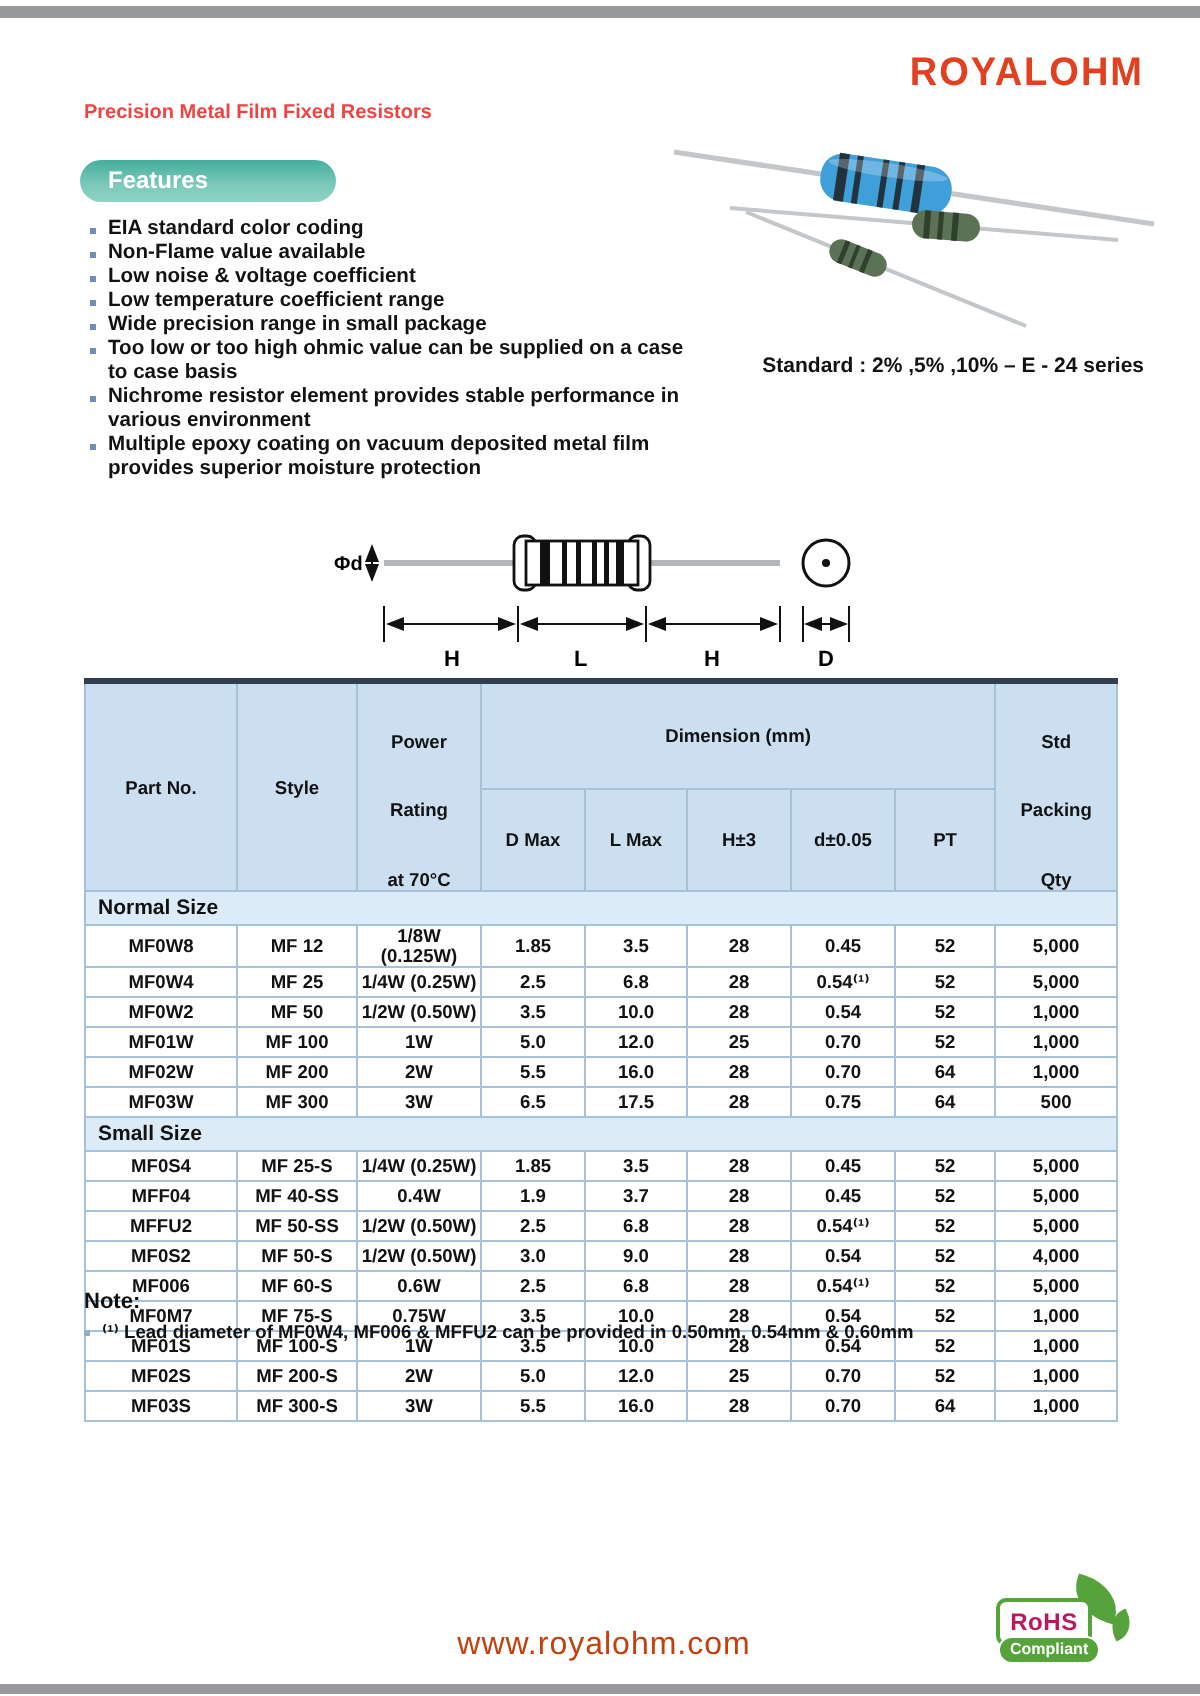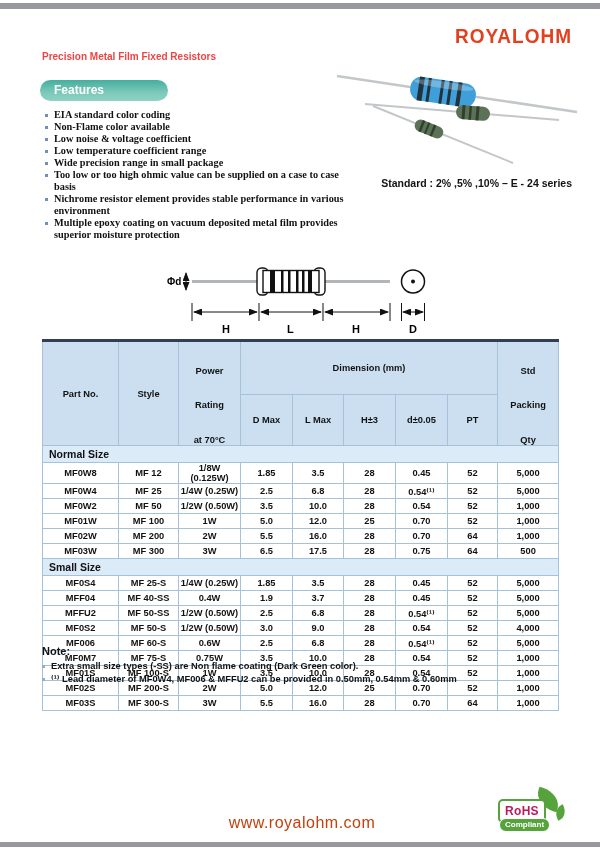--- a/index.html
+++ b/index.html
@@ -8,21 +8,21 @@
   .topbar{position:absolute;top:3px;left:0;right:0;height:6px;background:#97999c;}
   .bottombar{position:absolute;bottom:1px;left:0;right:0;height:5px;background:#97999c;}
   .logo{position:absolute;top:26px;right:28px;font-size:19px;font-weight:800;color:#e2401f;
         letter-spacing:1px;transform:scaleY(1.05);}
   .title{position:absolute;top:51px;left:42px;font-size:10px;font-weight:700;color:#ef4444;}
   .features-pill{position:absolute;top:80px;left:40px;width:104px;padding:3px 10px 4px 14px;
         border-radius:14px;background:linear-gradient(180deg,#45ae9e 0%,#7cc9ba 60%,#8fd2c5 100%);
         color:#fff;font-size:12px;font-weight:700;}
   .features-list{position:absolute;top:109px;left:44px;width:305px;margin:0;padding:0;list-style:none;}
   .features-list li{position:relative;padding-left:10px;font-size:10.3px;font-weight:700;
-        line-height:12px;color:#121212;font-family:Liberation Serif, serif;}
+        line-height:12px;color:#121212;}
   .features-list li::before{content:"";position:absolute;left:1px;top:4.5px;width:3px;height:3px;
         background:#6f8fb5;}
   .photos{position:absolute;left:325px;top:62px;width:265px;height:115px;}
   .standard{position:absolute;top:176px;right:28px;text-align:right;font-size:10.5px;
         font-weight:700;line-height:1.45;color:#121212;}
   .diagram{position:absolute;left:55px;top:248px;width:430px;height:92px;}
   .spec-wrap{position:absolute;left:42px;top:339px;width:516px;}
   table.spec{border-collapse:collapse;width:516px;table-layout:fixed;
         border-left:1px solid #8fb0cc;border-right:1px solid #8fb0cc;border-bottom:1px solid #8fb0cc;
         border-top:3px solid #313f52;font-size:9.3px;}
@@ -57,21 +57,21 @@
 <div class="topbar"></div>
 
 <div class="logo">ROYALOHM</div>
 
 <div class="title">Precision Metal Film Fixed Resistors</div>
 
 <div class="features-pill">Features</div>
 
 <ul class="features-list">
     <li>EIA standard color coding</li>
-    <li>Non-Flame color available</li>
+    <li>Non-Flame value available</li>
     <li>Low noise &amp; voltage coefficient</li>
     <li>Low temperature coefficient range</li>
     <li>Wide precision range in small package</li>
     <li>Too low or too high ohmic value can be supplied on a case to case basis</li>
     <li>Nichrome resistor element provides stable performance in various environment</li>
     <li>Multiple epoxy coating on vacuum deposited metal film provides superior moisture protection</li>
   </ul>
 
 <svg class="photos" viewBox="0 0 265 115">
 
@@ -361,21 +361,20 @@
           <td>64</td>
           <td>1,000</td>
         </tr>
       </tbody>
     </table>
 </div>
 
 <div class="note">
   <div class="note-title">Note:</div>
   <ul class="note-list">
-      <li>Extra small size types (-SS) are Non flame coating (Dark Green color).</li>
       <li>⁽¹⁾ Lead diameter of MF0W4, MF006 &amp; MFFU2 can be provided in 0.50mm, 0.54mm &amp; 0.60mm</li>
     </ul>
 </div>
 
 <div class="website">www.royalohm.com</div>
 
 <div class="rohs">
   <div class="leaf-big"></div>
   <div class="leaf-small"></div>
   <div class="rohs-box">

